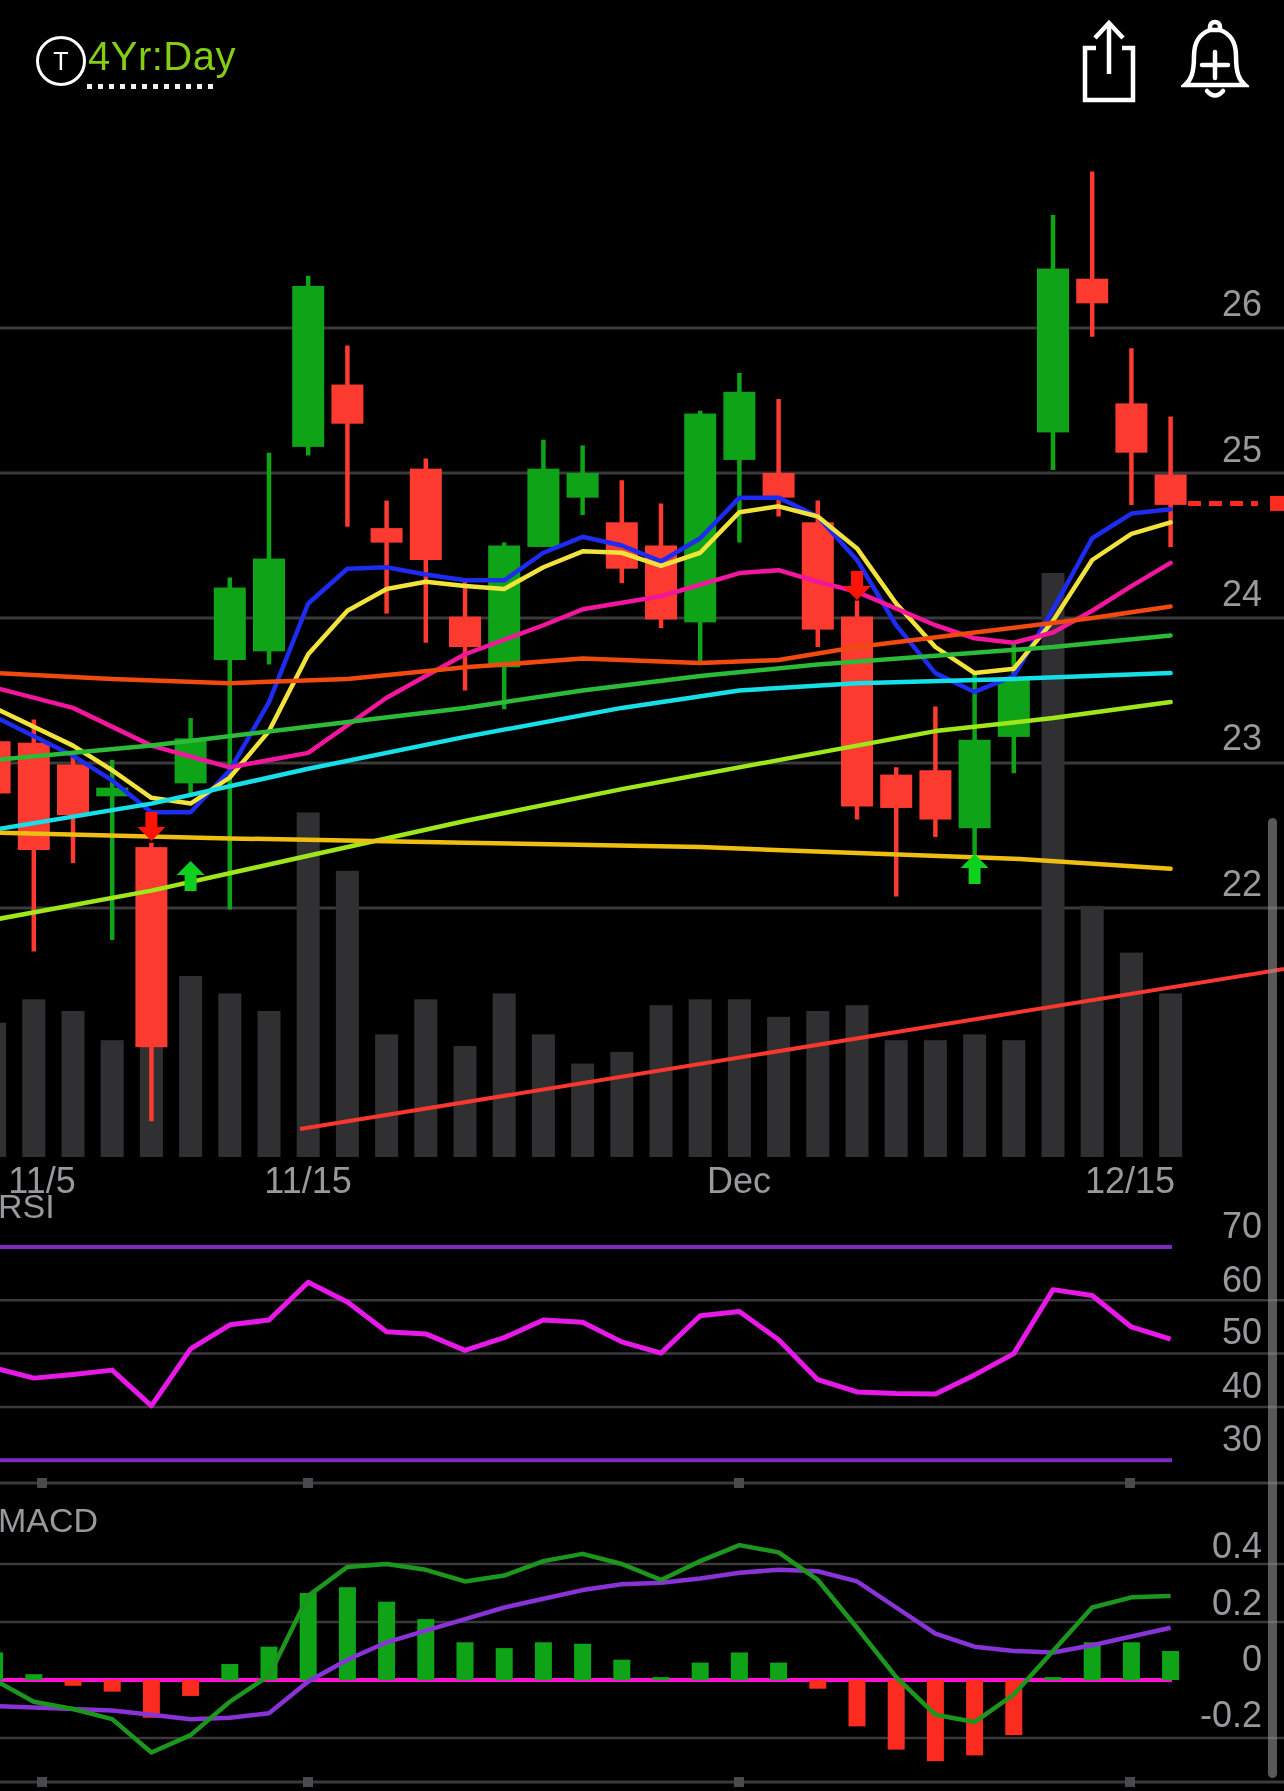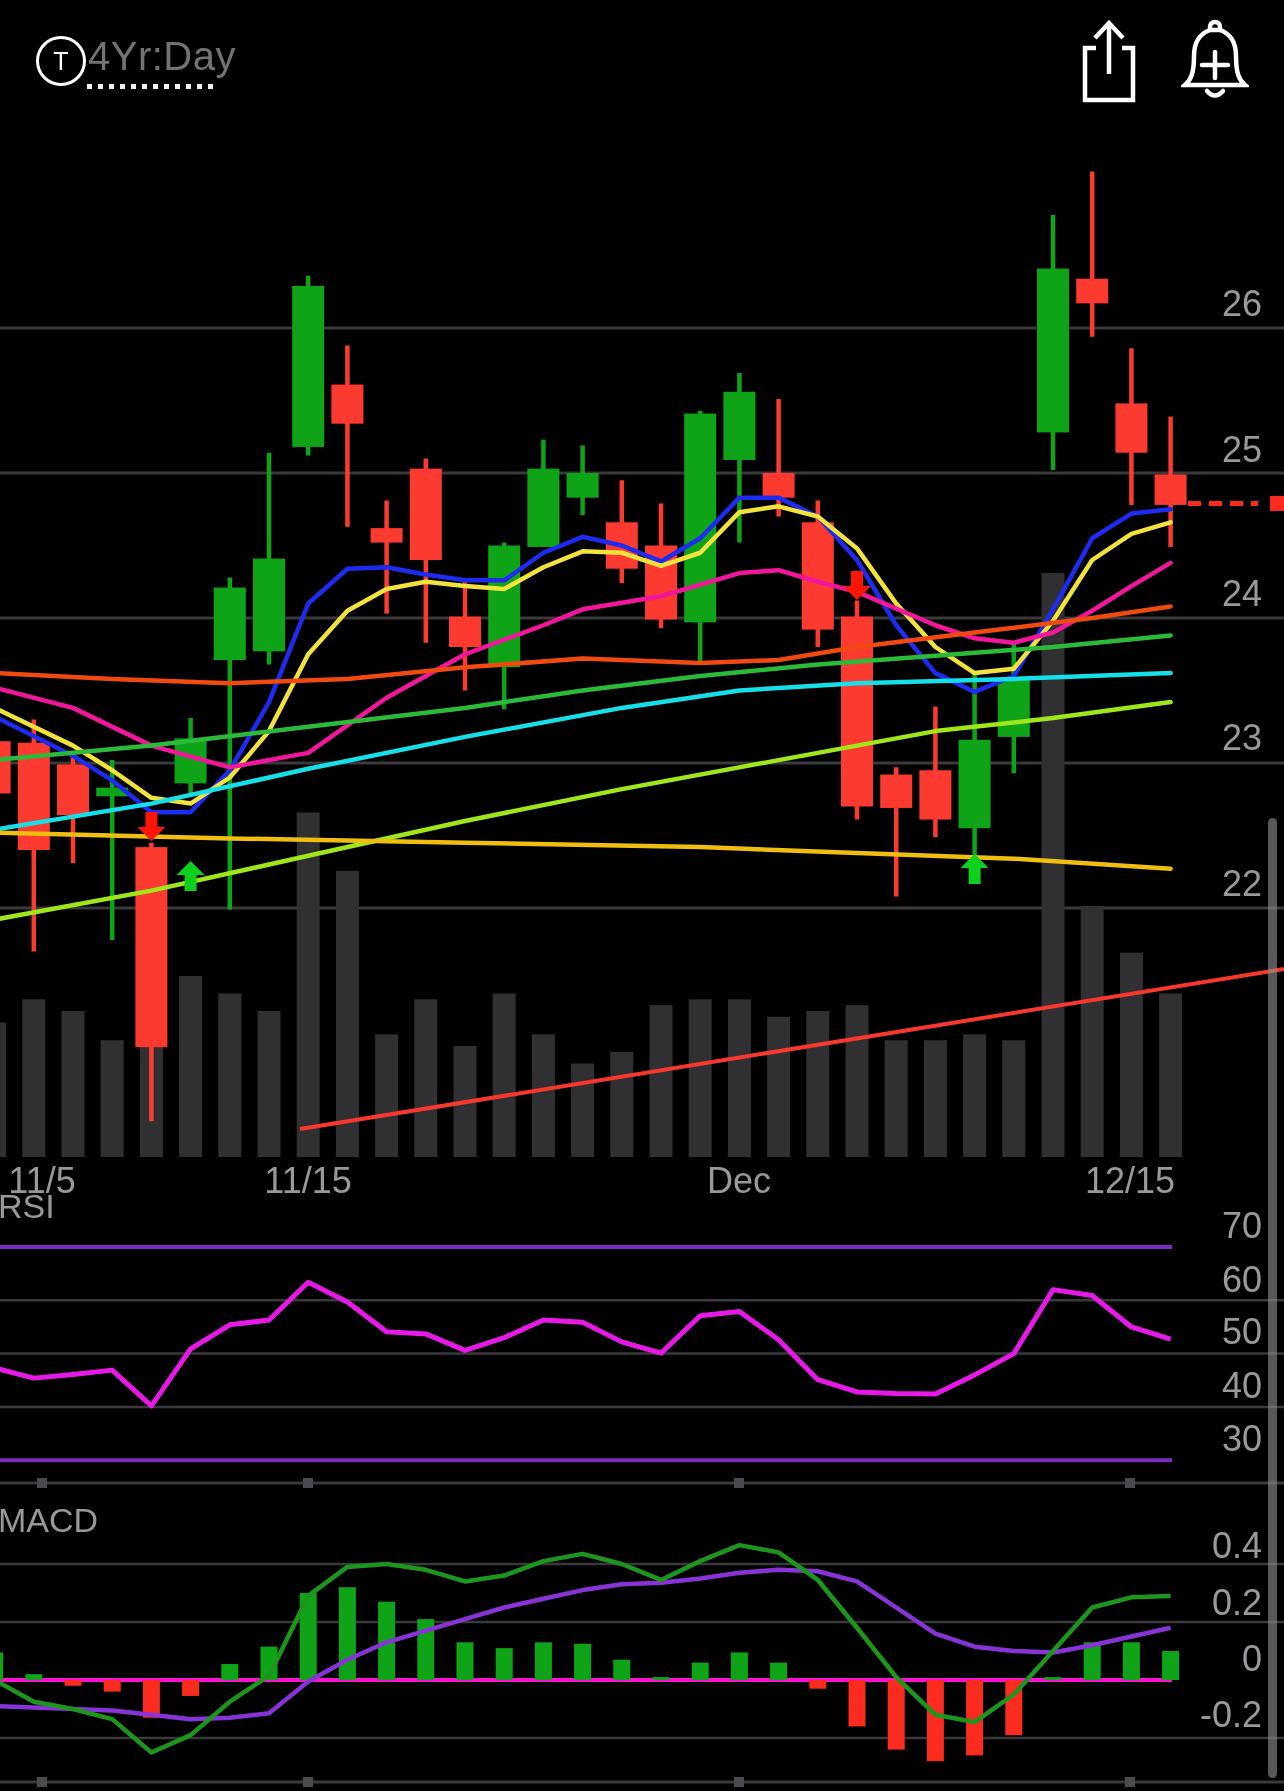--- a/index.html
+++ b/index.html
@@ -2,21 +2,21 @@
 <html><head>
 <meta charset="utf-8">
 <style>
   html,body{margin:0;padding:0;background:#000;}
   .screen{position:relative;width:1284px;height:1791px;background:#000;overflow:hidden;
           font-family:"Liberation Sans","DejaVu Sans",sans-serif;}
   .chart-svg{position:absolute;left:0;top:0;}
   
   .ticker-badge{position:absolute;left:36px;top:36px;width:44px;height:44px;border:3.5px solid #fff;
       border-radius:50%;color:#fff;font-size:25px;display:flex;align-items:center;justify-content:center;}
-  .tf-title{position:absolute;left:88px;top:34px;color:#737373;font-size:40px;letter-spacing:.5px;}
+  .tf-title{position:absolute;left:88px;top:34px;color:#84cc16;font-size:40px;letter-spacing:.5px;}
   .tf-dots{position:absolute;left:87px;top:84px;width:126px;height:5px;
       background-image:repeating-linear-gradient(90deg,#f2f2f2 0 5px,transparent 5px 11px);}
   .icon-btn{position:absolute;top:16px;background:none;border:none;padding:0;cursor:pointer;}
   .share-btn{left:1081px;}
   .bell-btn{left:1181px;}
   .scrollbar{position:absolute;left:1268px;top:818px;width:9px;height:960px;border-radius:5px;
       background:rgba(142,142,147,.62);}
   text{font-family:"Liberation Sans","DejaVu Sans",sans-serif;}
 </style>
 </head>

